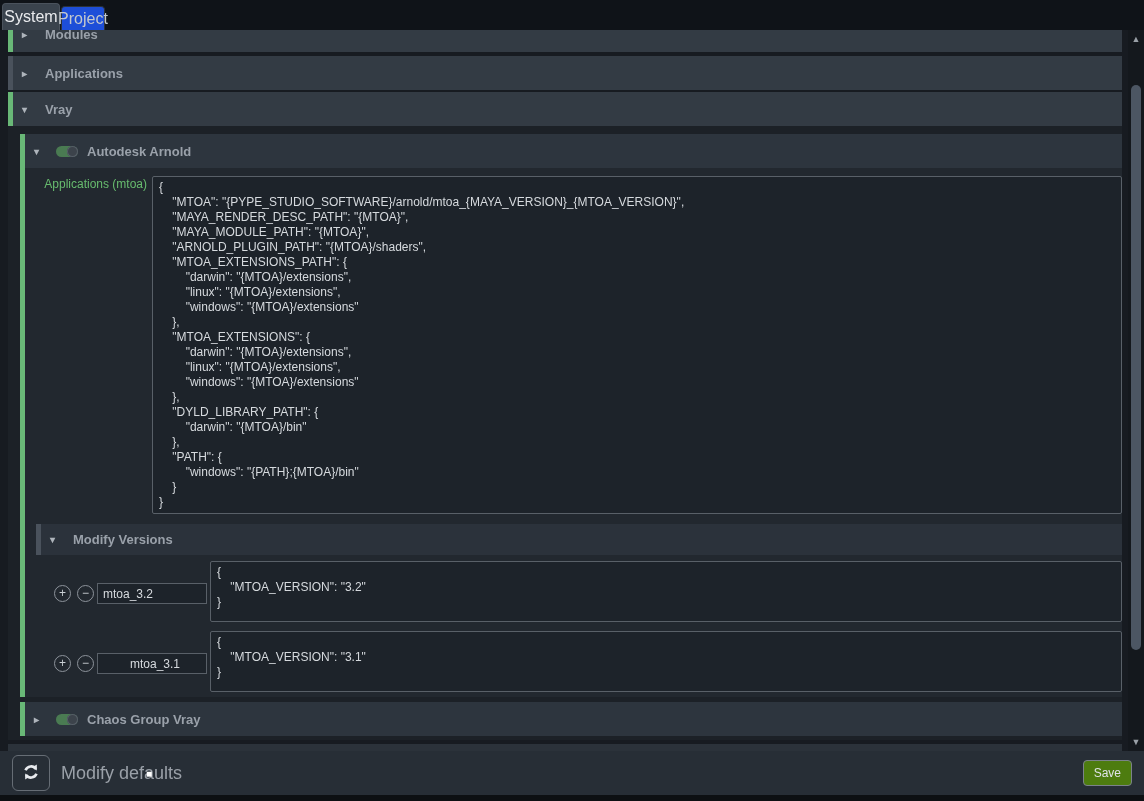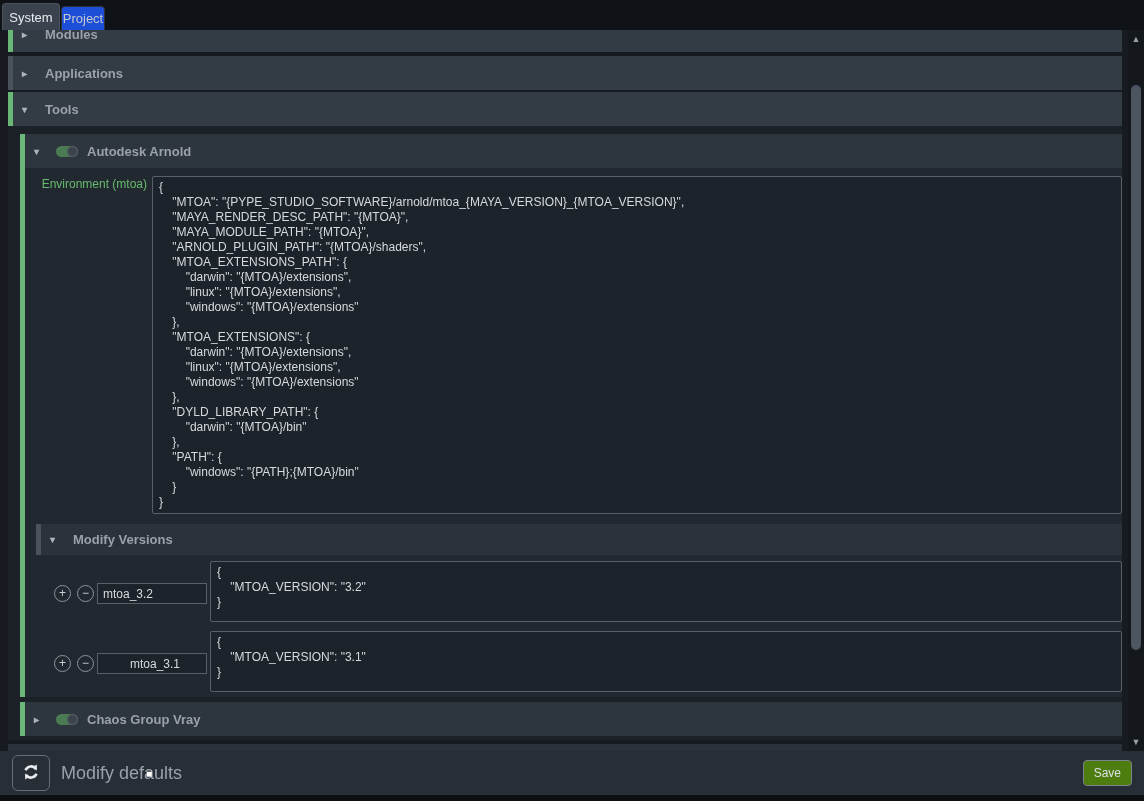--- a/index.html
+++ b/index.html
@@ -1,21 +1,21 @@
 <!DOCTYPE html>
 <html style="--accent-green: #69b877; --muted-border: #4a525c; --label-green: #67bb6e; --page-bg: #171b21; --topbar-bg: #0f1318;"><head>
 <meta charset="utf-8">
 <style>
   html,body{margin:0;padding:0;background:#0d1013;font-family:"Liberation Sans",sans-serif;}
   .page{position:relative;width:1144px;height:801px;background:var(--page-bg);overflow:hidden;}
 
   
   .tabbar{position:absolute;left:0;top:0;width:1144px;height:30px;background:var(--topbar-bg);}
   .tab{position:absolute;bottom:0;display:flex;align-items:center;justify-content:center;
-       font-size:13px;border-radius:4px 4px 0 0;cursor:default;}
+       font-size:16px;border-radius:4px 4px 0 0;cursor:default;}
   .tab-active{left:2px;width:56px;height:26px;background:#3a434d;color:#e9ebee;border:1px solid #4a525c;border-bottom:none;}
   .tab-inactive{left:61px;width:42px;height:23px;background:#1d4ed8;color:#c3c8cd;border:1px solid #2b323a;border-bottom:none;}
 
   
   .content{position:absolute;left:0;top:30px;width:1144px;height:721px;background:var(--page-bg);}
 
   .hdr{display:flex;align-items:center;font-weight:bold;font-size:13px;color:#9aa1aa;box-sizing:border-box;}
   .chev{width:14px;margin-left:9px;font-size:10px;color:#aeb4bb;flex:0 0 auto;}
   .hdr-label{margin-left:9px;}
 
@@ -112,34 +112,34 @@
     <div class="sect sect-apps b-gray">
       <div class="hdr">
         <span class="chev">▸</span>
         <span class="hdr-label">Applications</span>
       </div>
     </div>
 
     <div class="sect sect-tools-hdr b-green">
       <div class="hdr">
         <span class="chev">▾</span>
-        <span class="hdr-label">Tools</span>
+        <span class="hdr-label">Vray</span>
       </div>
     </div>
 
     <div class="tools-body"></div>
 
     <div class="arnold-panel">
       <div class="arnold-hdr hdr">
         <span class="chev">▾</span>
         <span class="toggle"></span>
         <span class="hdr-label">Autodesk Arnold</span>
       </div>
 
-      <div class="env-label">Environment (mtoa)</div>
+      <div class="env-label">Applications (mtoa)</div>
       <textarea class="code env-code" spellcheck="false" style="">{
     "MTOA": "{PYPE_STUDIO_SOFTWARE}/arnold/mtoa_{MAYA_VERSION}_{MTOA_VERSION}",
     "MAYA_RENDER_DESC_PATH": "{MTOA}",
     "MAYA_MODULE_PATH": "{MTOA}",
     "ARNOLD_PLUGIN_PATH": "{MTOA}/shaders",
     "MTOA_EXTENSIONS_PATH": {
         "darwin": "{MTOA}/extensions",
         "linux": "{MTOA}/extensions",
         "windows": "{MTOA}/extensions"
     },

